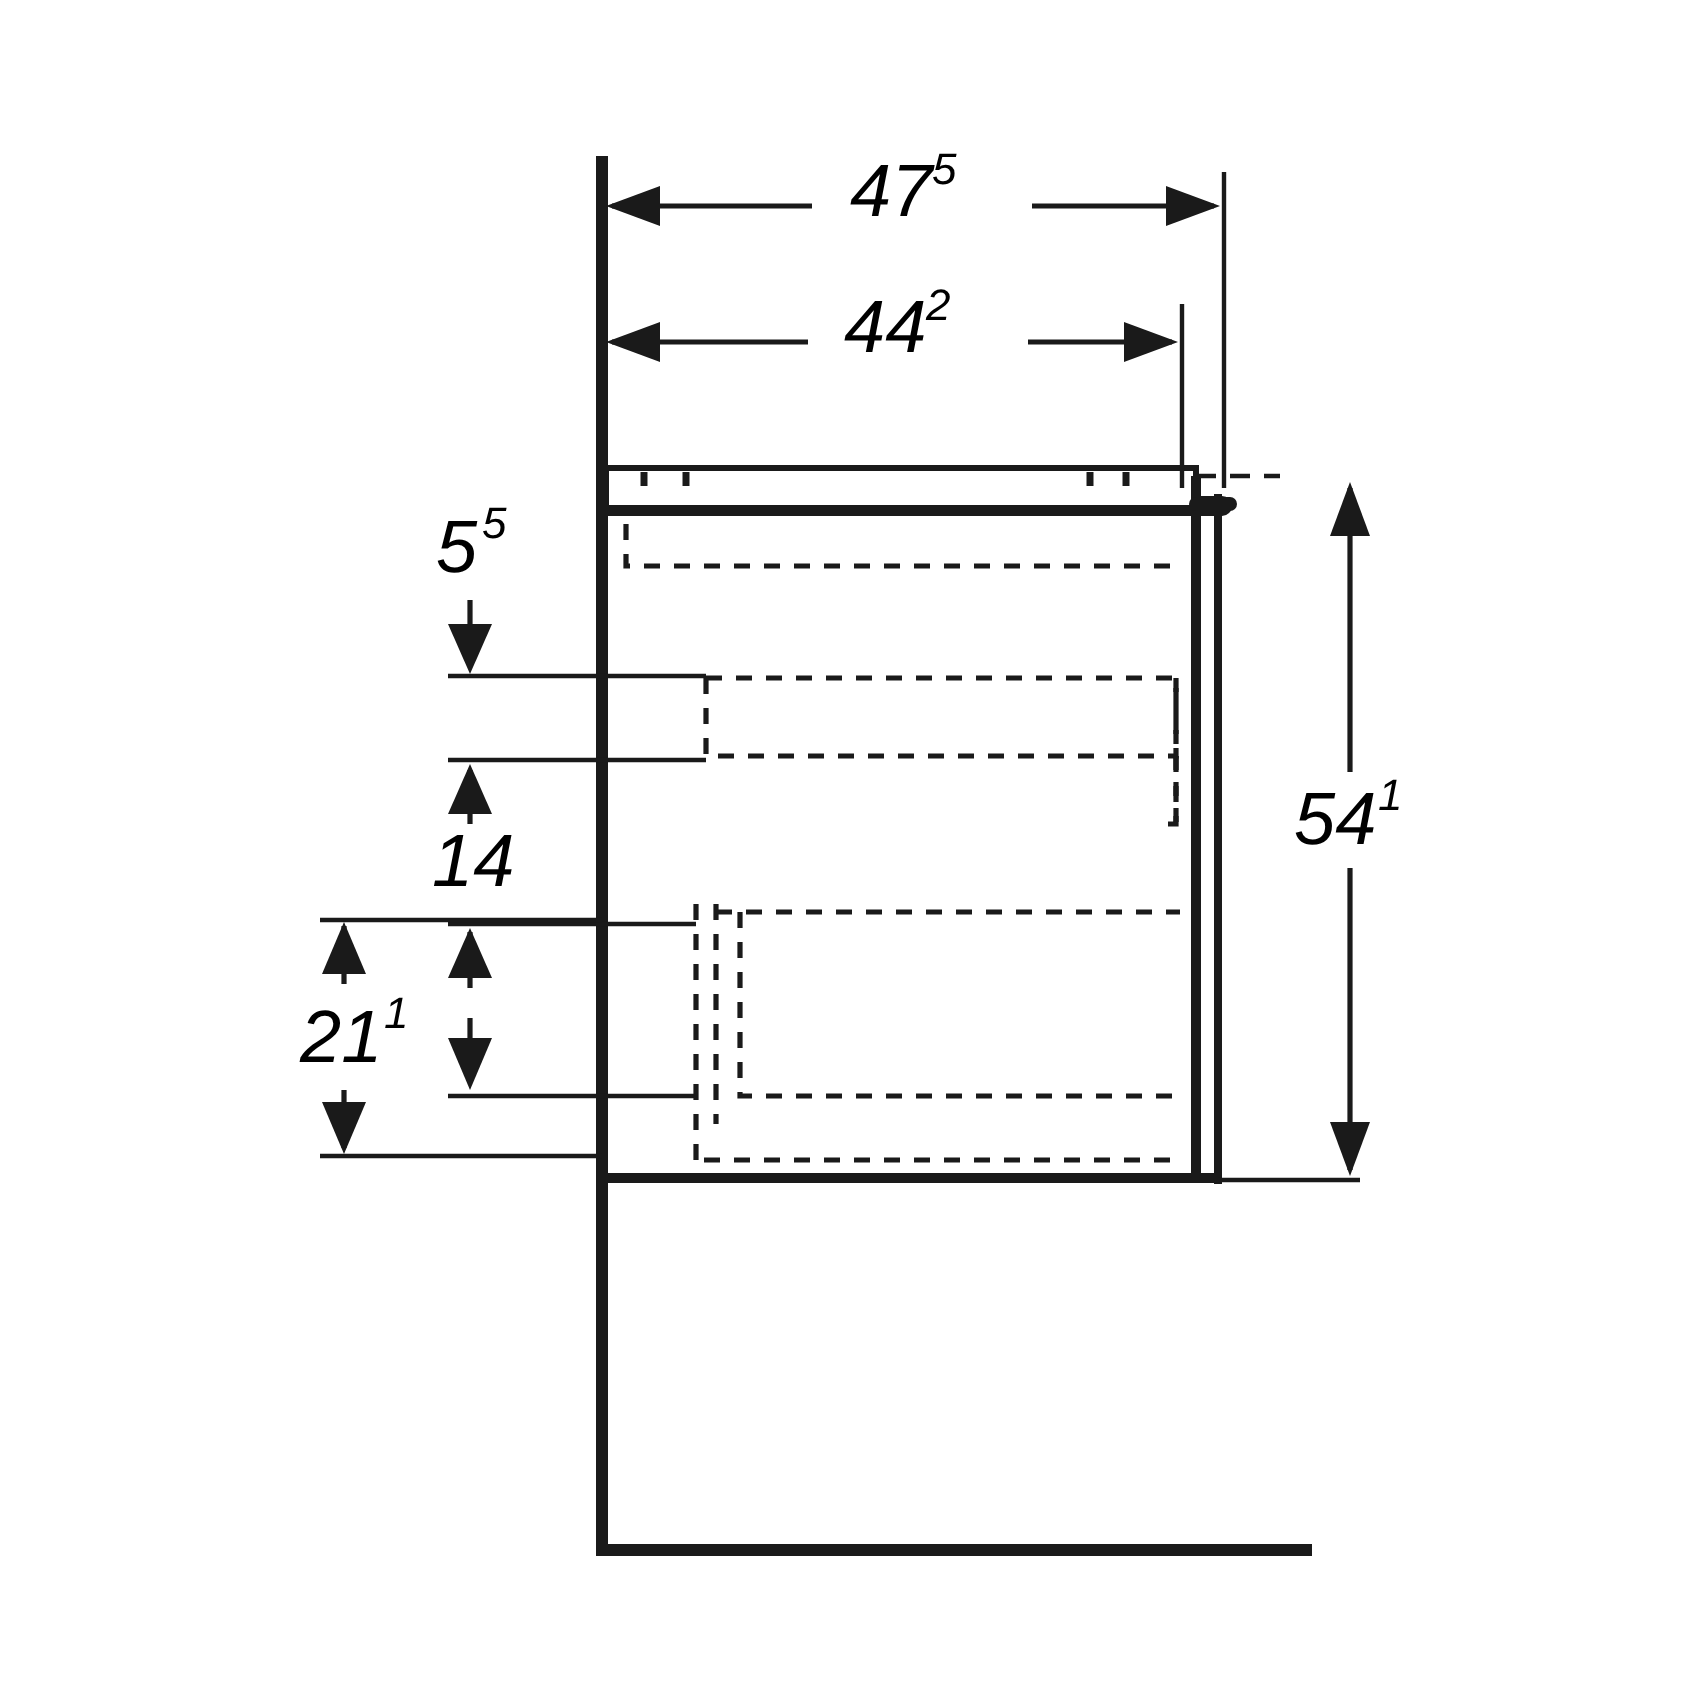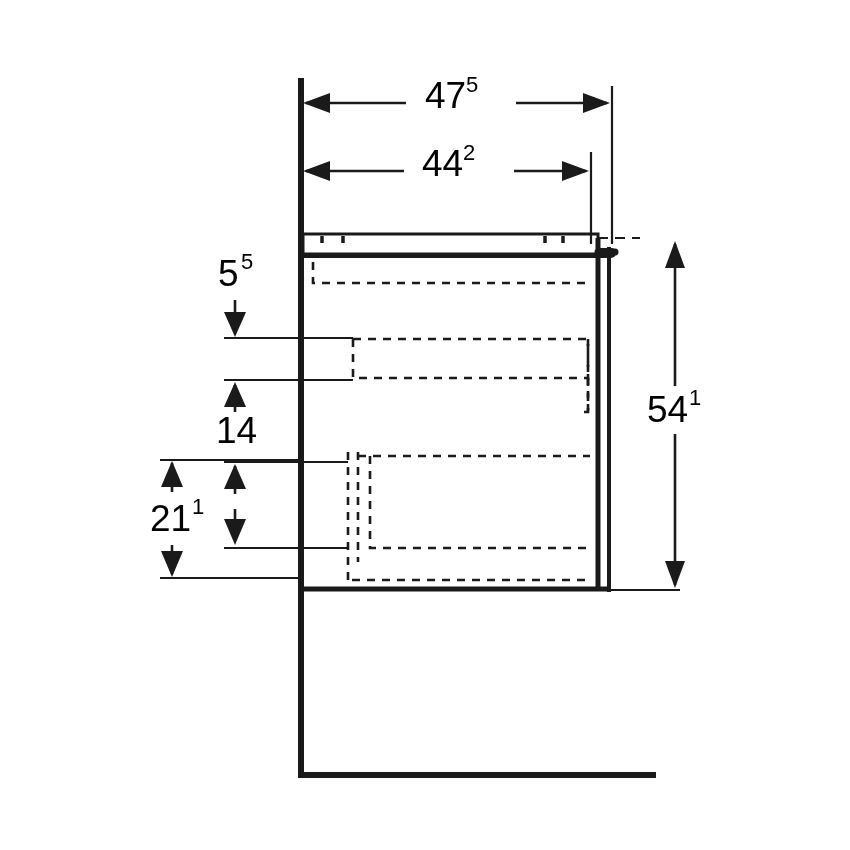--- a/index.html
+++ b/index.html
@@ -11,20 +11,21 @@
     width: 850px;
     height: 850px;
     overflow: hidden;
     font-family: "Liberation Sans", sans-serif;
   }
   #drawing-root {
     position: relative;
     width: 850px;
     height: 786px;
     background: #ffffff;
+    font-style: italic;
   }
   svg#tech-drawing {
     display: block;
     width: 850px;
     height: 850px;
   }
   .dim-text {
     font-family: "Liberation Sans", sans-serif;
     font-size: 37px;
     fill: #000000;

